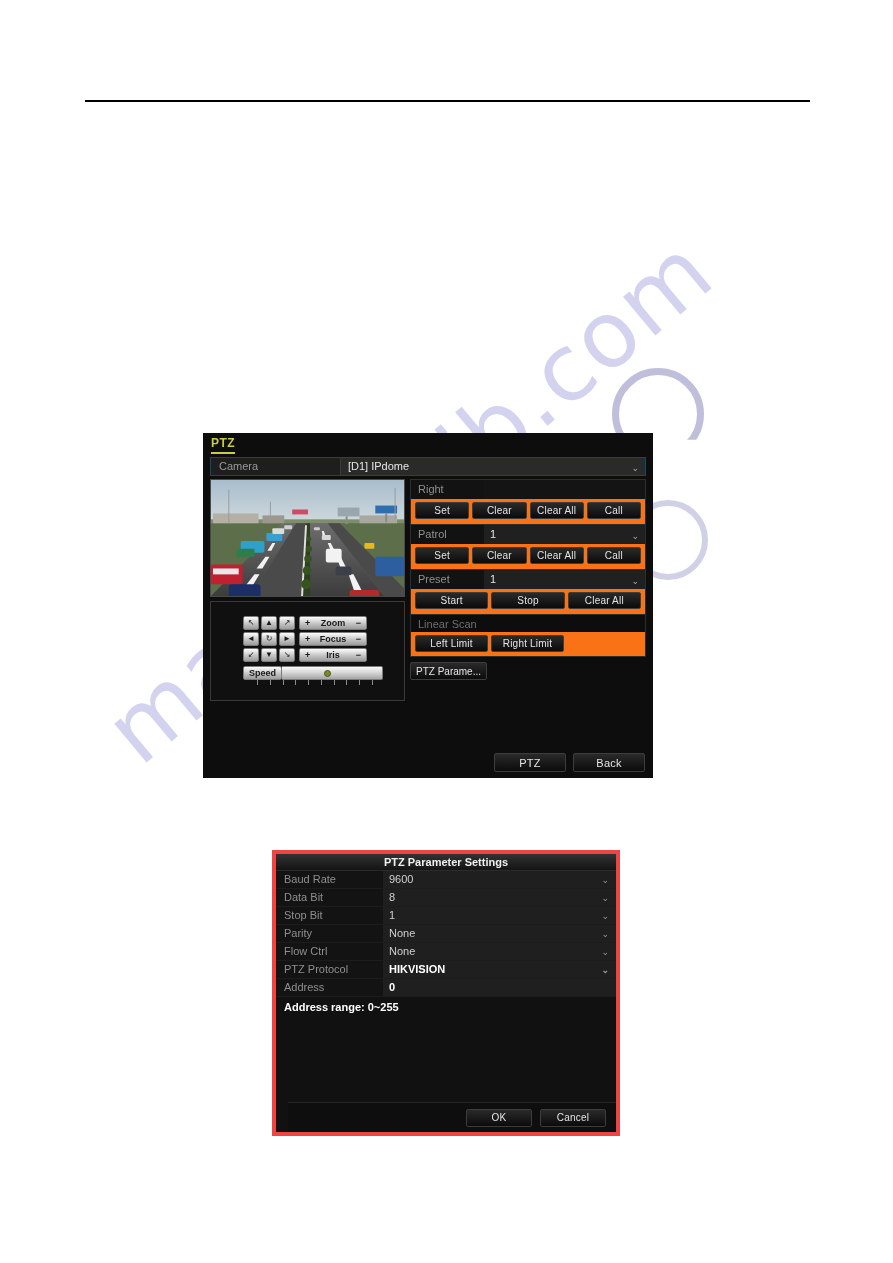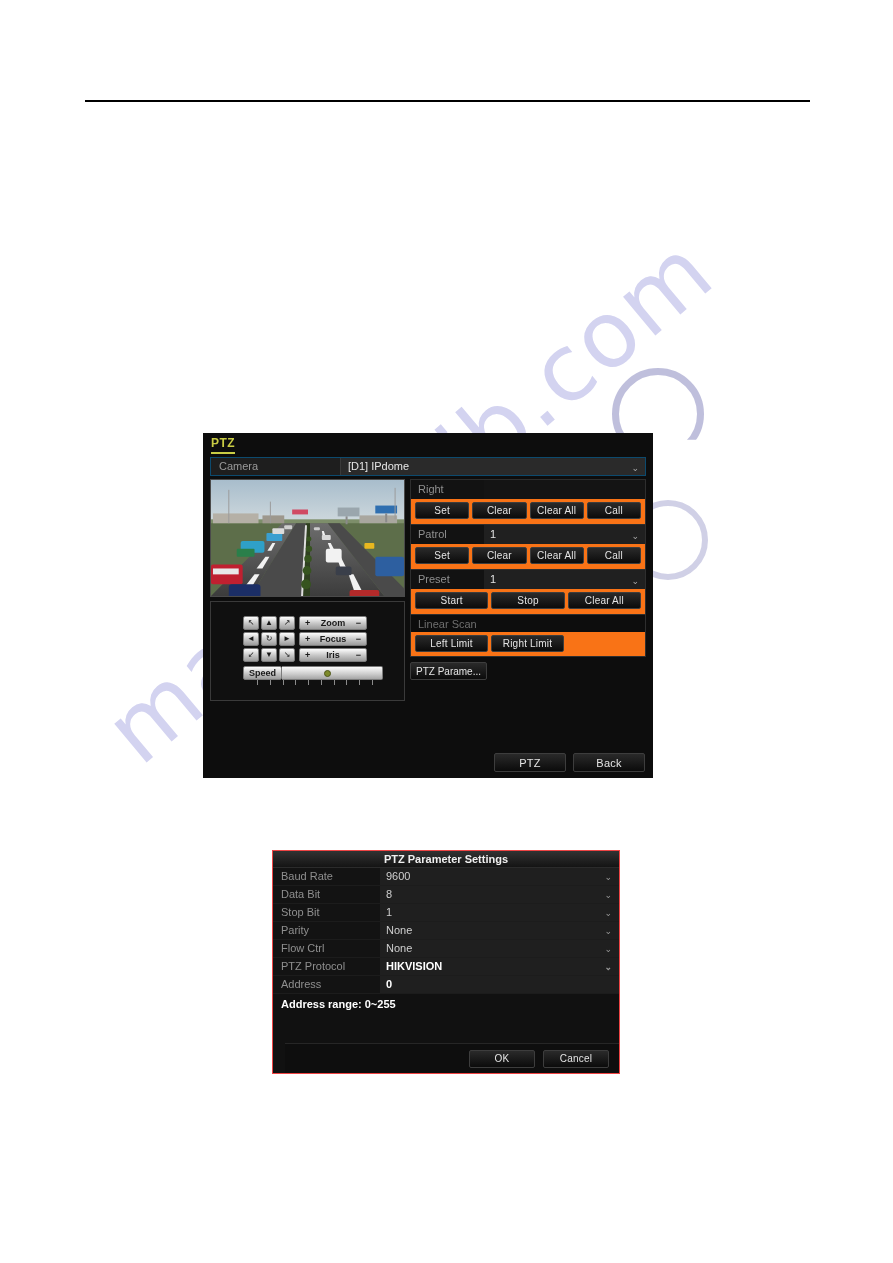--- a/index.html
+++ b/index.html
@@ -282,23 +282,23 @@
   }
   .bottom-btns .dkbtn {
     width: 72px; flex: none; height: 19px;
     font-size: 11px;
   }
 
   
   #param-dialog {
     position: absolute;
     left: 272px; top: 850px;
-    width: 348px; height: 224px;
+    width: 348px; height: 286px;
     background: #111111;
-    border: 1px solid #ef4444;
+    border: 4px solid #ef4444;
     color: #d8d8d8;
     font-size: 11px;
     z-index: 10;
   }
   #param-dialog .dlg-title {
     height: 17px;
     background: linear-gradient(#323232, #141414);
     border-bottom: 1px solid #2b2b2b;
     color: #f0f0f0;
     font-size: 11px;

